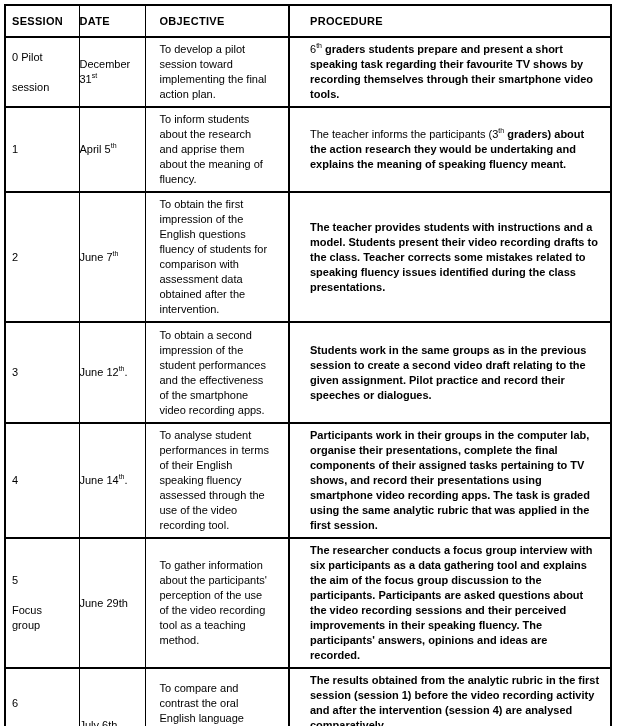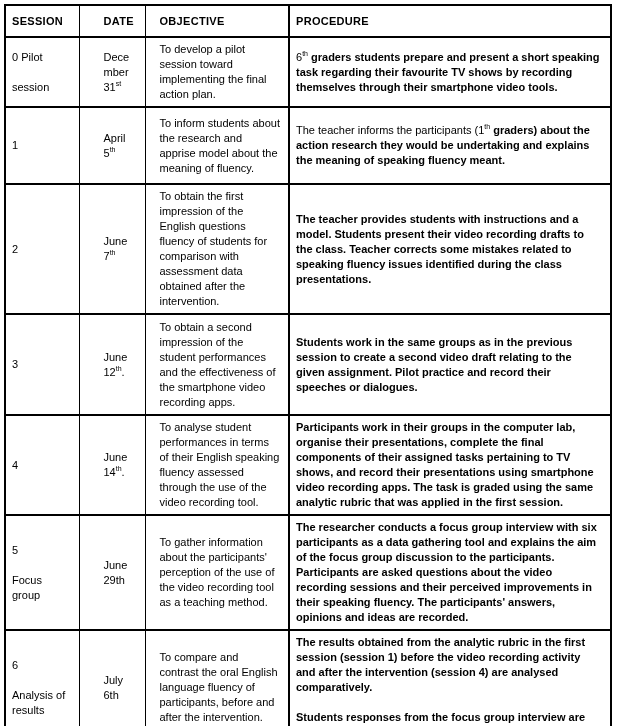--- a/index.html
+++ b/index.html
@@ -38,23 +38,23 @@
   }
   th {
     font-weight: bold;
     letter-spacing: 0.3px;
   }
   
   th.c-procedure, td.c-procedure { border-left-width: 2px; }
   tr { border-bottom: 2px solid #000; }
 
   .c-session   { padding-left: 6px;  white-space: pre-line; }
-  .c-date      { padding-left: 24px; }
-  .c-objective { padding-left: 14px; padding-right: 8px; }
-  .c-procedure { padding-left: 6px;  padding-right: 10px; }
+  .c-date      { padding-left: 0; }
+  .c-objective { padding-left: 14px; padding-right: 16px; }
+  .c-procedure { padding-left: 20px;  padding-right: 10px; }
   .pp          { white-space: pre-line; font-weight: bold; }
 
   sup {
     font-size: 7px;
     line-height: 0;
     vertical-align: super;
   }
 </style>
 </head>
 <body>
@@ -79,22 +79,22 @@
 
 session</td>
     <td class="c-date"><span>December 31</span><sup>st</sup><span></span></td>
     <td class="c-objective">To develop a pilot session toward implementing the final action plan.</td>
     <td class="c-procedure"><span>6</span><sup>th</sup><span class="pp"> graders students prepare and present a short speaking task regarding their favourite TV shows by recording themselves through their smartphone video tools.</span></td>
   </tr>
 
   <tr style="height:77px">
     <td class="c-session">1</td>
     <td class="c-date"><span>April 5</span><sup>th</sup><span></span></td>
-    <td class="c-objective">To inform students about the research and apprise model about the meaning of fluency.</td>
-    <td class="c-procedure"><span>The teacher informs the participants (1</span><sup>th</sup><span class="pp"> graders) about the action research they would be undertaking and explains the meaning of speaking fluency meant.</span></td>
+    <td class="c-objective">To inform students about the research and apprise them about the meaning of fluency.</td>
+    <td class="c-procedure"><span>The teacher informs the participants (3</span><sup>th</sup><span class="pp"> graders) about the action research they would be undertaking and explains the meaning of speaking fluency meant.</span></td>
   </tr>
 
   <tr style="height:90px">
     <td class="c-session">2</td>
     <td class="c-date"><span>June 7</span><sup>th</sup><span></span></td>
     <td class="c-objective">To obtain the first impression of the English questions fluency of students for comparison with assessment data obtained after the intervention.</td>
     <td class="c-procedure"><span></span><sup></sup><span class="pp">The teacher provides students with instructions and a model. Students present their video recording drafts to the class. Teacher corrects some mistakes related to speaking fluency issues identified during the class presentations.</span></td>
   </tr>
 
   <tr style="height:101px">

